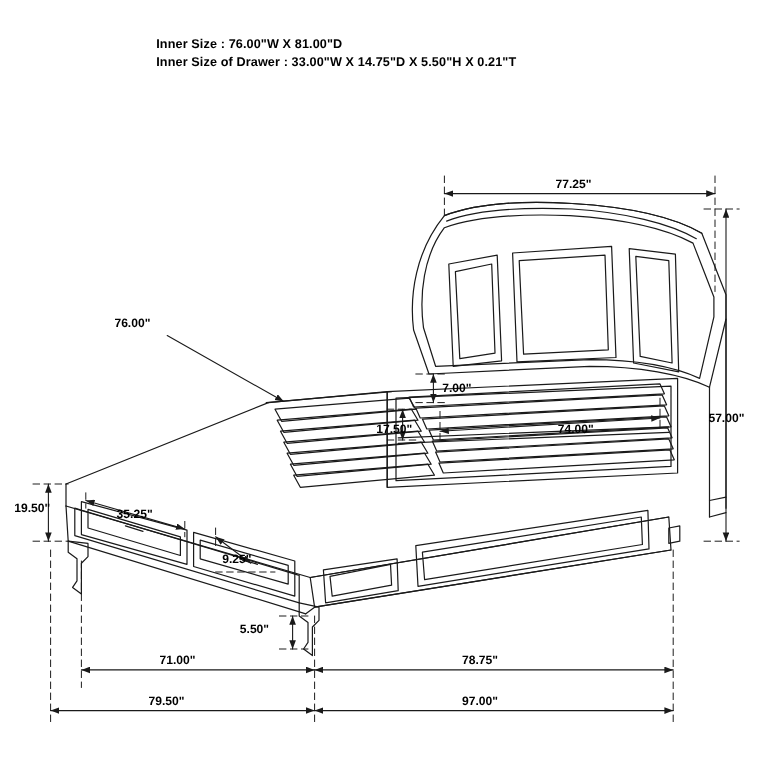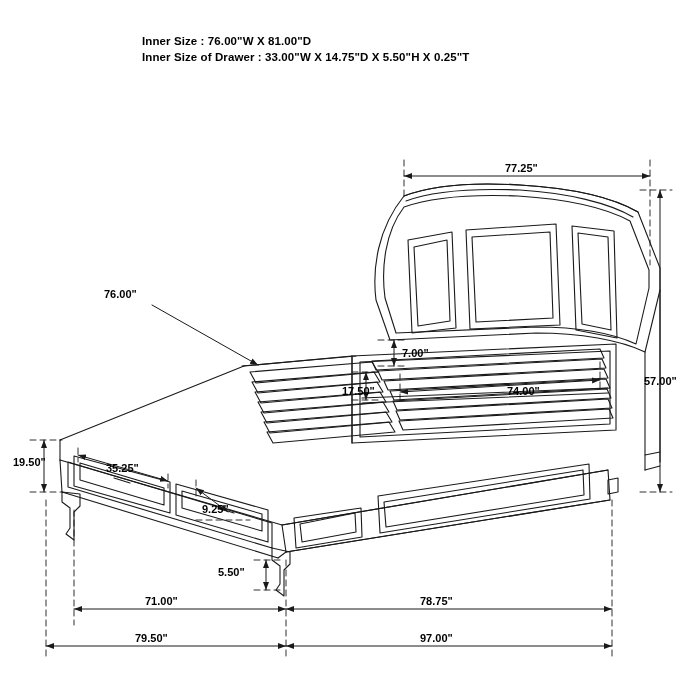--- a/index.html
+++ b/index.html
@@ -41,21 +41,21 @@
     color: #000;
     white-space: nowrap;
   }
 </style>
 </head>
 <body>
 
 <div id="page">
 
   <div class="hdr" id="hdr1">Inner Size : 76.00"W X 81.00"D</div>
-  <div class="hdr" id="hdr2">Inner Size of Drawer : 33.00"W X 14.75"D X 5.50"H X 0.25"T</div>
+  <div class="hdr" id="hdr2">Inner Size of Drawer : 33.00"W X 14.75"D X 5.50"H X 0.21"T</div>
 
   <svg id="art" viewBox="0 0 700 700">
     <g fill="none" stroke="#1a1a1a" stroke-width="1.1" stroke-linejoin="round" stroke-linecap="round">
 
       <g>
 
         <path d="M404,196 C430,186 470,182 520,185 C570,188 612,197 638,212
                  L660,268 L660,290 L645,352
                  C620,340 580,333 536,333
                  L390,340

